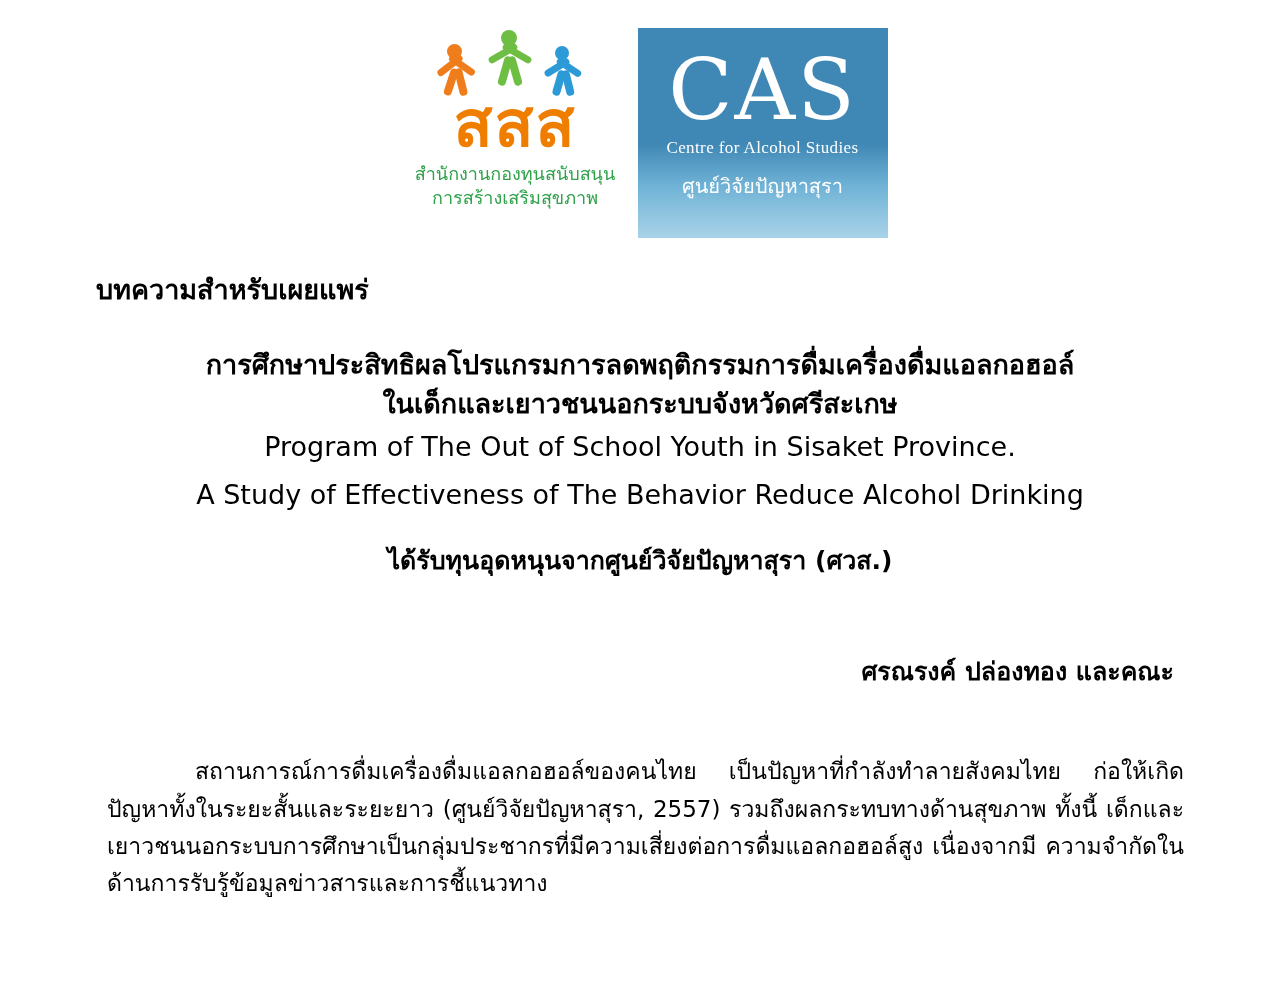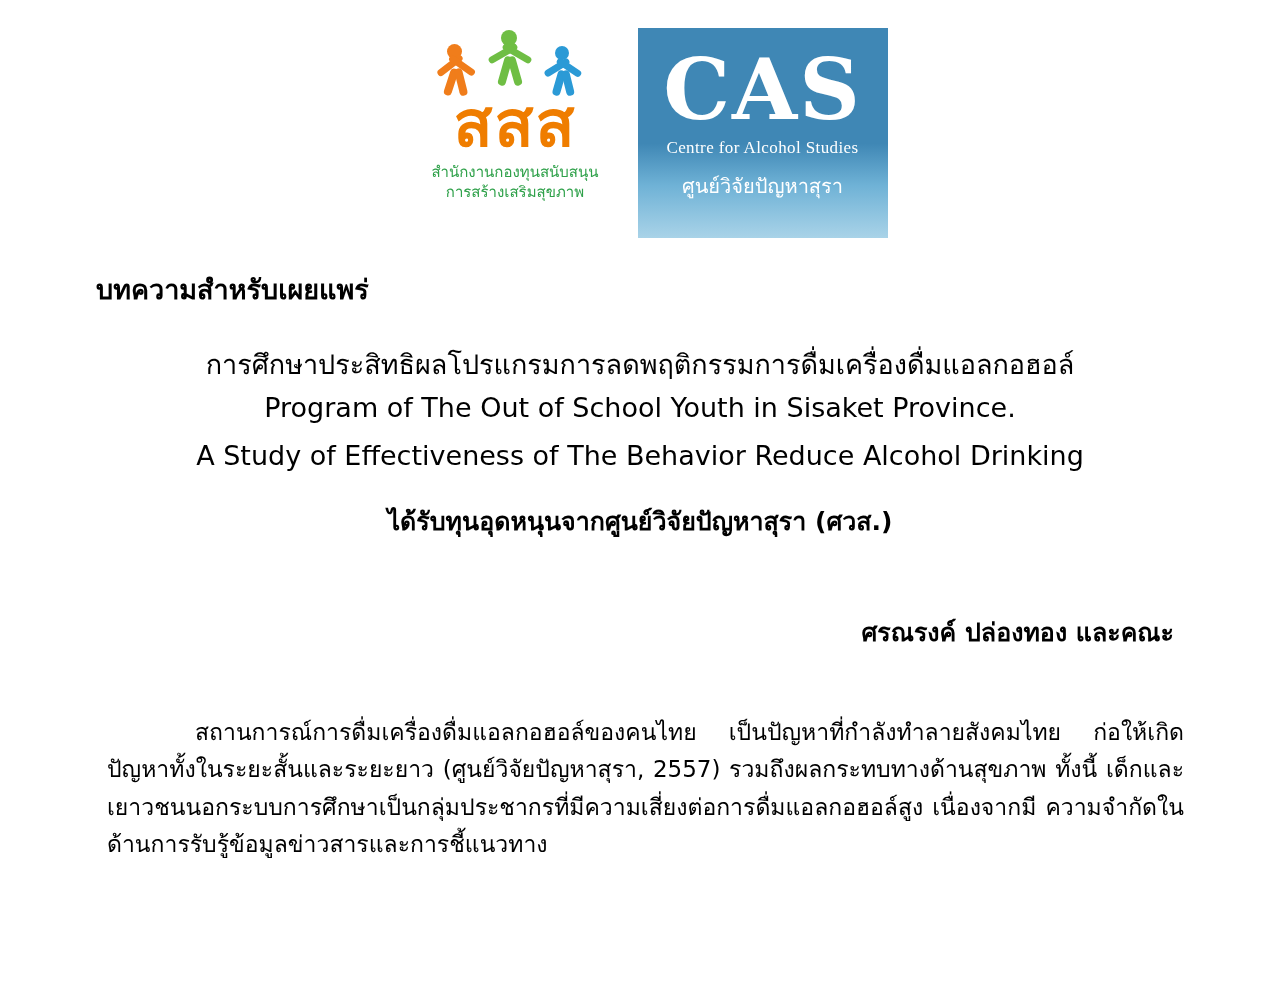--- a/index.html
+++ b/index.html
@@ -170,21 +170,21 @@
     font-size: 64px;
     line-height: 1;
     font-weight: bold;
     color: #ef7d00;
     letter-spacing: 2px;
     font-family: "DejaVu Sans", "Liberation Sans", sans-serif;
   }
   .th-sub {
     margin-top: 6px;
     color: #2fa14a;
-    font-size: 15px;
+    font-size: 18px;
     line-height: 1.35;
     font-family: "DejaVu Sans", "Liberation Sans", sans-serif;
   }
 
   
   .cas {
     width: 250px;
     height: 210px;
     background: linear-gradient(180deg, #3f87b5 0%, #3f87b5 55%, #6fb2d6 75%, #a9d3e8 100%);
     position: relative;
@@ -192,21 +192,21 @@
     text-align: center;
     overflow: hidden;
   }
   .cas-letters {
     font-family: "DejaVu Serif", "Liberation Serif", serif;
     font-size: 84px;
     line-height: 1;
     letter-spacing: 2px;
     padding-top: 20px;
     color: #ffffff;
-    font-weight: bold;
+    font-weight: normal;
   }
   .cas-en {
     font-family: Liberation Serif, serif;
     font-size: 17px;
     letter-spacing: 0.4px;
     margin-top: 6px;
   }
   .cas-th {
     font-size: 20px;
     margin-top: 16px;
@@ -219,21 +219,21 @@
     box-sizing: border-box;
   }
   .doc-heading {
     font-weight: bold;
     font-size: 27px;
     line-height: 1.5;
     margin: 24px 0 0 0;
   }
   .title-th {
     text-align: center;
-    font-weight: normal;
+    font-weight: bold;
     font-size: 27px;
     line-height: 1.45;
     margin: 34px 0 0 0;
   }
   .title-en {
     text-align: center;
     font-size: 27px;
     line-height: 1.5;
     margin: 8px 0 0 0;
     font-family: "DejaVu Sans", "Liberation Sans", sans-serif;
@@ -301,20 +301,21 @@
       <div class="cas-en">Centre for Alcohol Studies</div>
       <div class="cas-th">ศูนย์วิจัยปัญหาสุรา</div>
     </div>
 
   </div>
 
   <div class="doc">
     <div class="doc-heading">บทความสำหรับเผยแพร่</div>
 
     <div class="title-th">การศึกษาประสิทธิผลโปรแกรมการลดพฤติกรรมการดื่มเครื่องดื่มแอลกอฮอล์</div>
+    <div class="title-th" style="margin-top:0;">ในเด็กและเยาวชนนอกระบบจังหวัดศรีสะเกษ</div>
 
     <div class="title-en" style="margin-top:4px;">Program of The Out of School Youth in Sisaket Province.</div>
     <div class="title-en">A  Study of Effectiveness of The Behavior Reduce Alcohol Drinking</div>
 
     <div class="funder">ได้รับทุนอุดหนุนจากศูนย์วิจัยปัญหาสุรา (ศวส.)</div>
 
     <div class="authors">ศรณรงค์  ปล่องทอง และคณะ</div>
 
     <div class="body-para">สถานการณ์การดื่มเครื่องดื่มแอลกอฮอล์ของคนไทย เป็นปัญหาที่กำลังทำลายสังคมไทย ก่อให้เกิดปัญหาทั้งในระยะสั้นและระยะยาว (ศูนย์วิจัยปัญหาสุรา, 2557)   รวมถึงผลกระทบทางด้านสุขภาพ ทั้งนี้ เด็กและเยาวชนนอกระบบการศึกษาเป็นกลุ่มประชากรที่มีความเสี่ยงต่อการดื่มแอลกอฮอล์สูง เนื่องจากมี ความจำกัดในด้านการรับรู้ข้อมูลข่าวสารและการชี้แนวทาง</div>
   </div>

